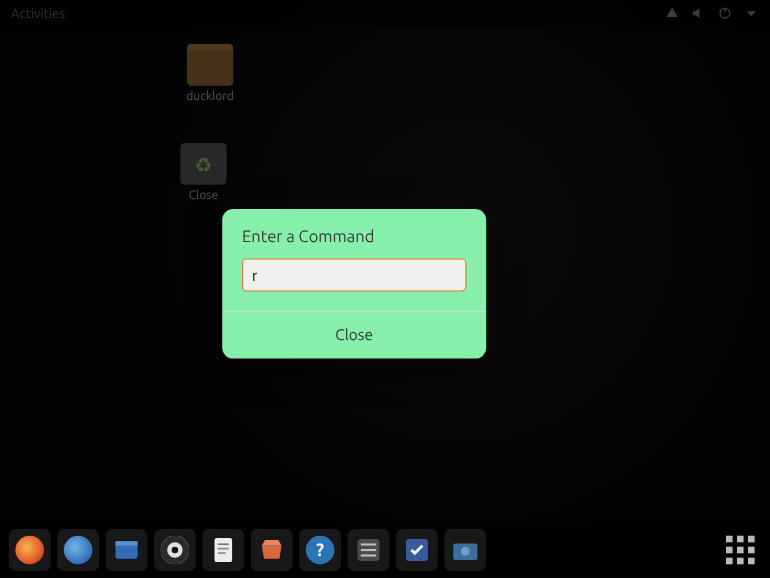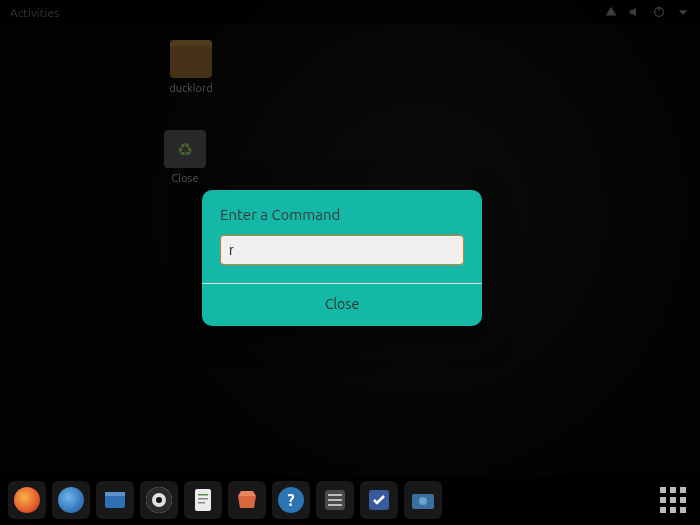--- a/index.html
+++ b/index.html
@@ -55,22 +55,22 @@
   .dock-spacer { flex:1; }
   .apps-grid {
     width:38px; height:38px; display:grid;
     grid-template-columns:repeat(3,6px); grid-template-rows:repeat(3,6px);
     gap:4px; align-content:center; justify-content:center;
   }
   .apps-grid span { background:#bbb; width:6px; height:6px; }
 
   
   .dialog {
-    position:absolute; left:202px; top:190px; width:280px;
-    background:#14b8a6; border-radius:10px;
+    position:absolute; left:202px; top:190px; width:240px;
+    background:#86efac; border-radius:10px;
     box-shadow: 0 8px 30px rgba(0,0,0,0.6);
     color:#333;
   }
   .dialog-body { padding:16px 18px 18px 18px; }
   .dialog-title { font-size:15px; color:#3a3a3a; margin-bottom:12px; font-weight:400; }
   .cmd-input {
     width:100%; height:30px; padding:4px 8px;
     font-size:14px; color:#333;
     background:#f2f0ee;
     border:1.5px solid #d97b2e; border-radius:4px;

